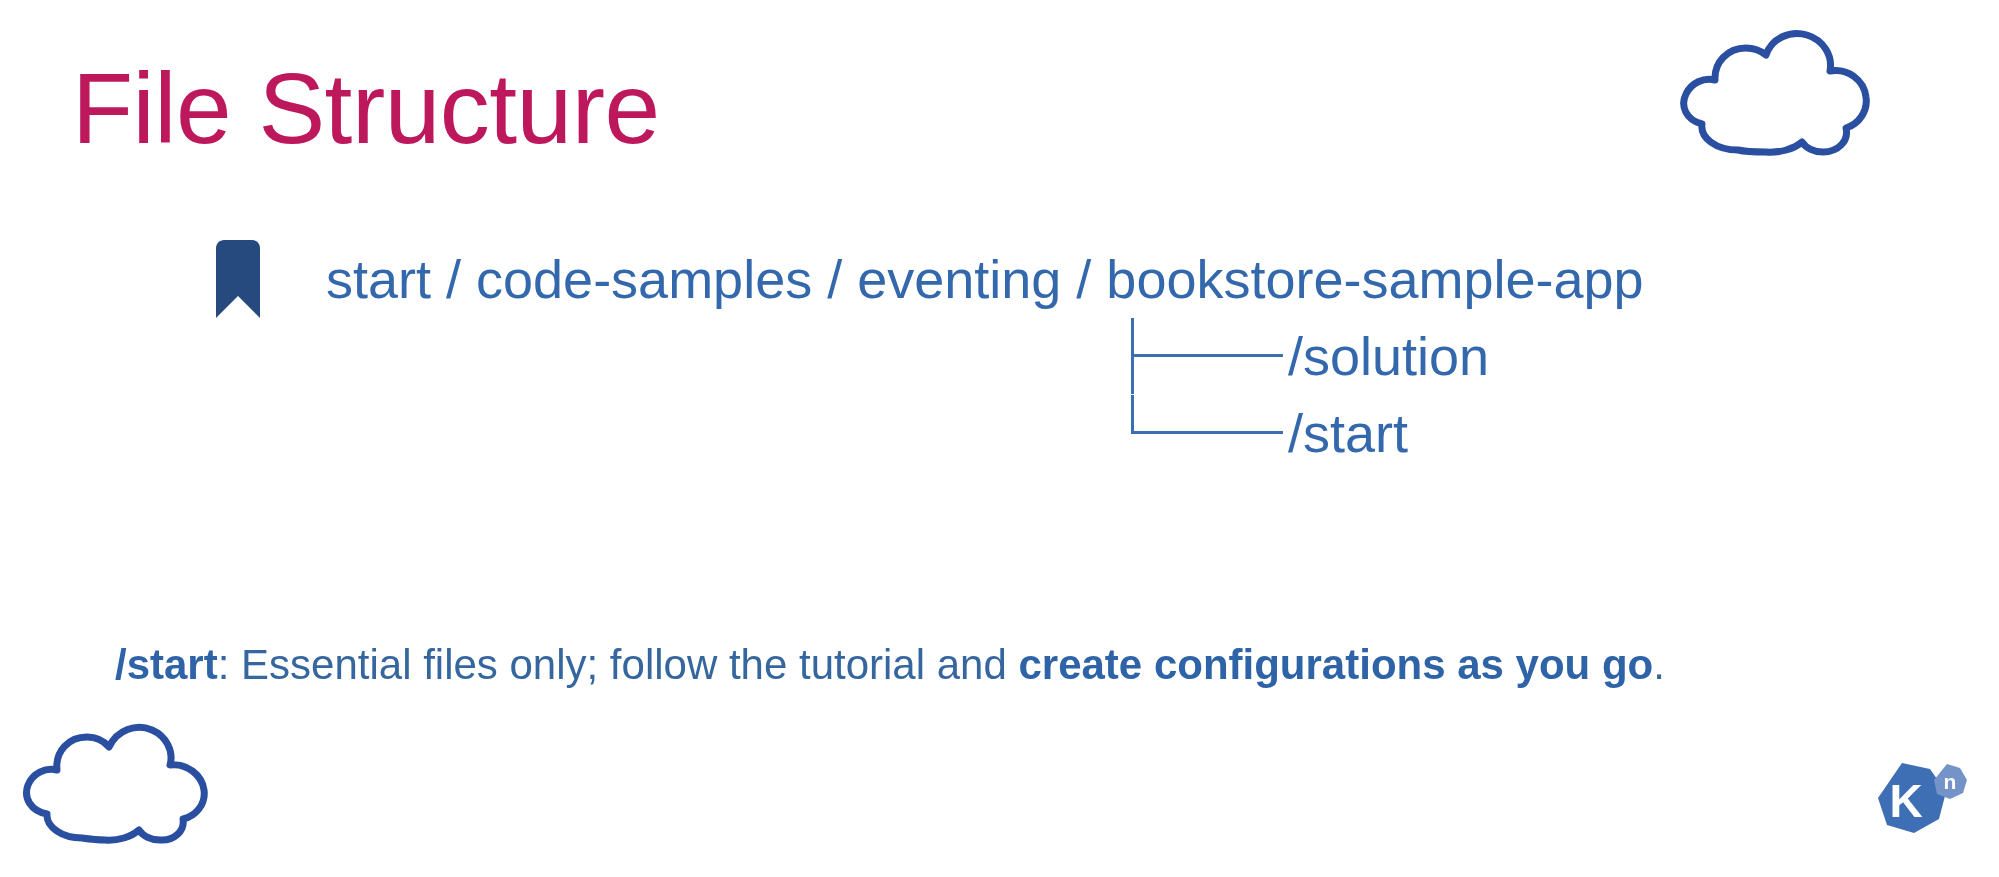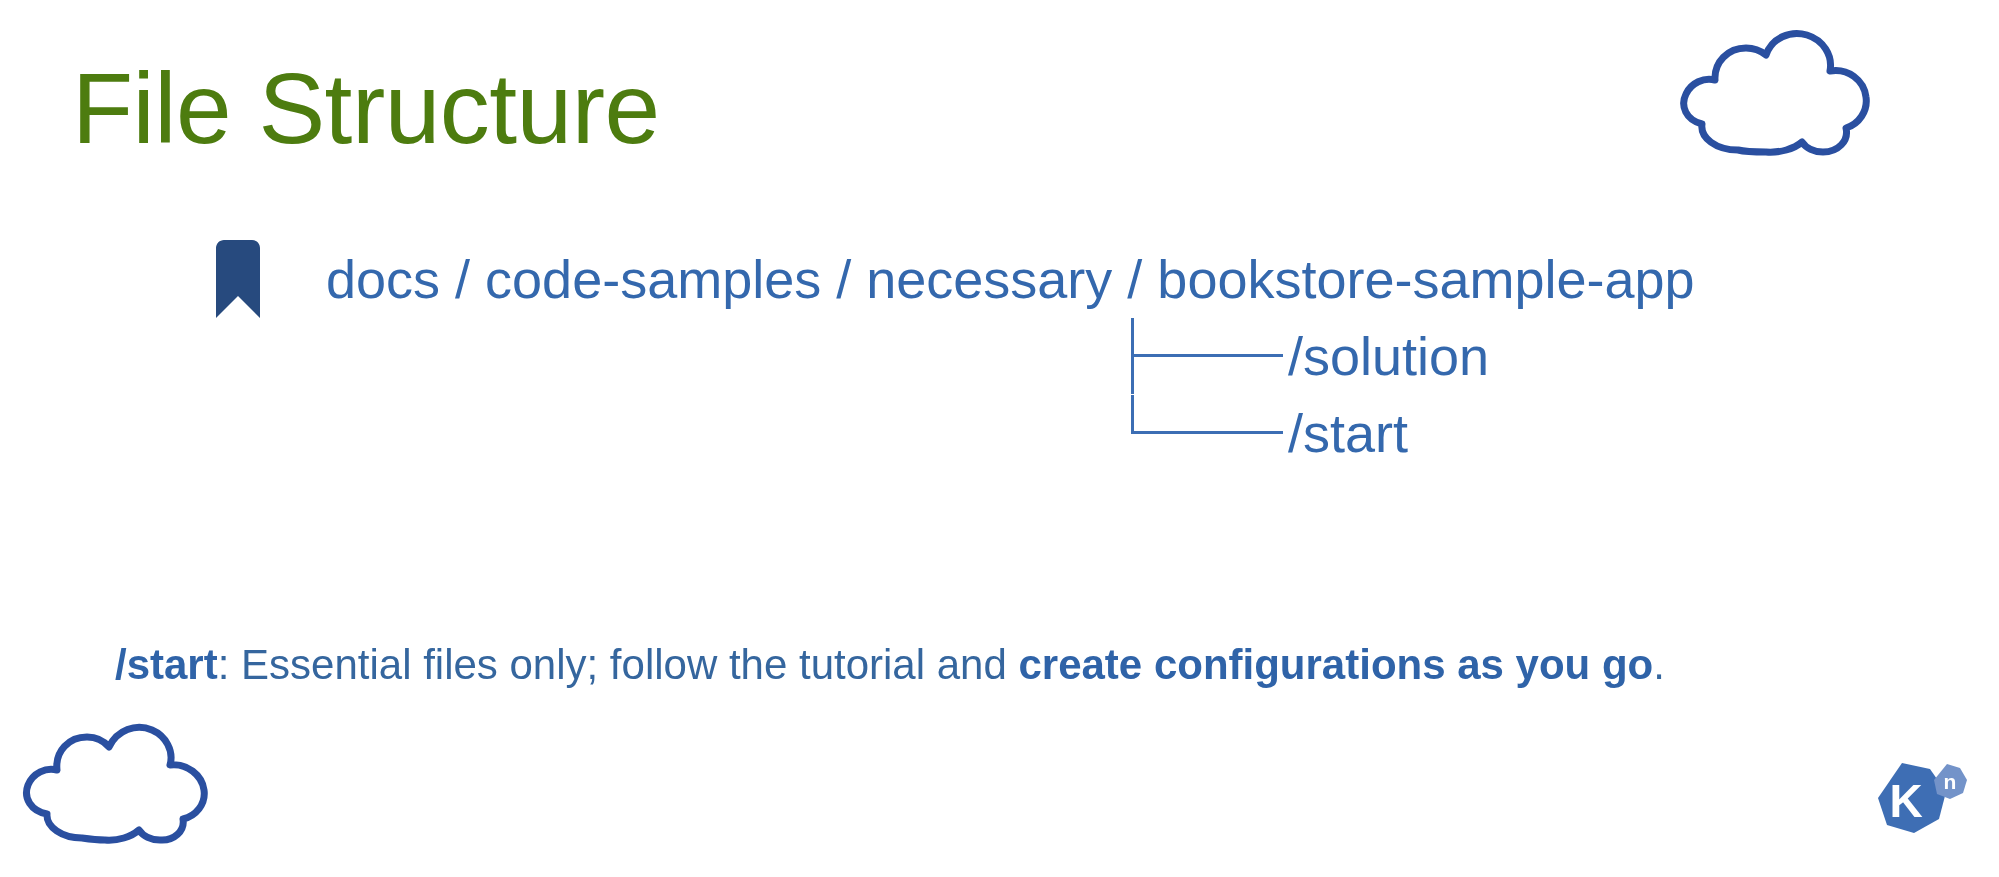--- a/index.html
+++ b/index.html
@@ -20,21 +20,21 @@
   }
 
   
   #slide-title {
     position: absolute;
     left: 72px;
     top: 58px;
     font-size: 100px;
     line-height: 1.0;
     letter-spacing: -0.5px;
-    color: #4d7c0f;
+    color: #be185d;
     font-weight: 400;
     white-space: nowrap;
     text-align: center;
   }
 
   
   #path-row {
     position: absolute;
     left: 212px;
     top: 236px;
@@ -168,21 +168,21 @@
                C80 124 70 124 62 122 Z" fill="none" stroke="#2A4FA0" stroke-width="7" stroke-linejoin="round" stroke-linecap="round"></path>
     </svg>
   </div>
 
   <div id="path-row">
     <div id="bookmark-icon">
       <svg viewBox="0 0 52 78" width="52" height="78" aria-hidden="true">
         <path d="M4 8 C4 3.6 7.6 0 12 0 L40 0 C44.4 0 48 3.6 48 8 L48 78 L26 56 L4 78 Z" fill="#274A7E"></path>
       </svg>
     </div>
-    <div id="path-text">docs / code-samples / necessary / bookstore-sample-app</div>
+    <div id="path-text">start / code-samples / eventing / bookstore-sample-app</div>
   </div>
 
   <div class="tree-row" id="tree-row-solution">
     <div class="tree-connector">
       <div class="v-line"></div>
       <div class="h-line"></div>
     </div>
     <div class="tree-label">/solution</div>
   </div>
 

